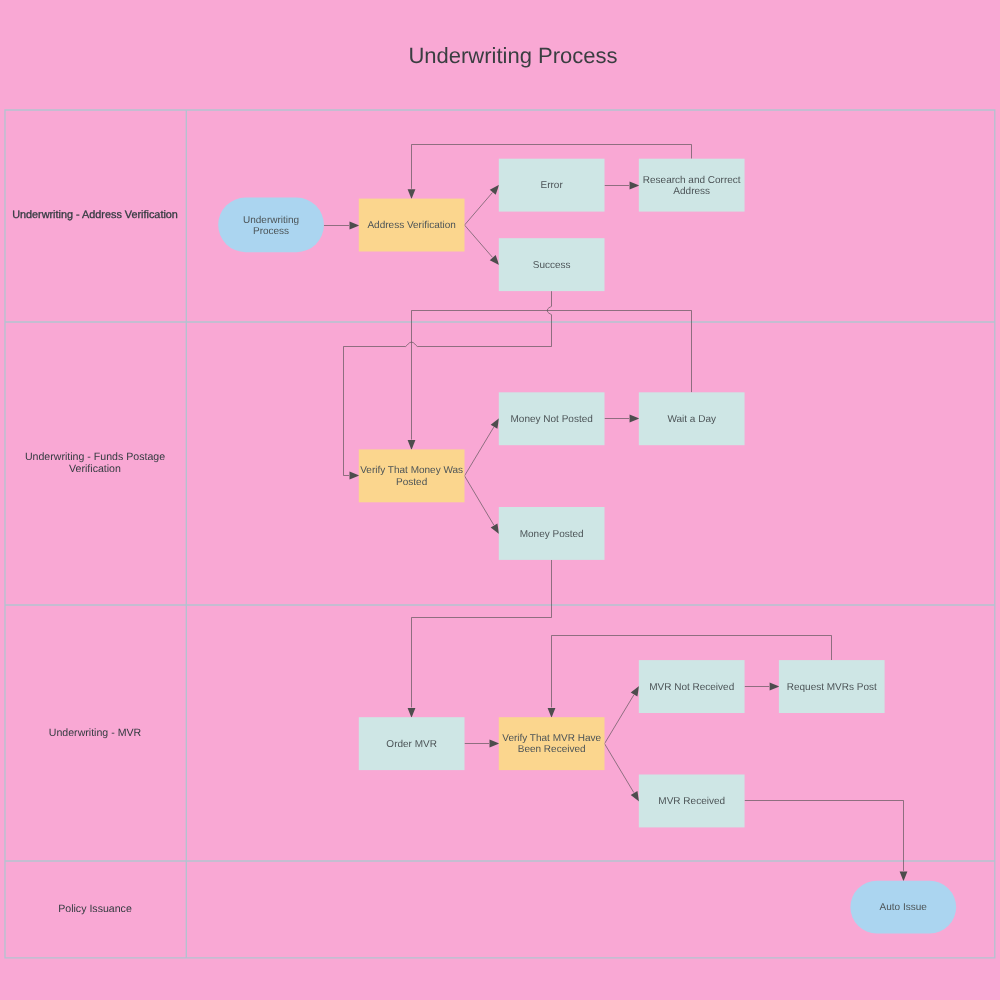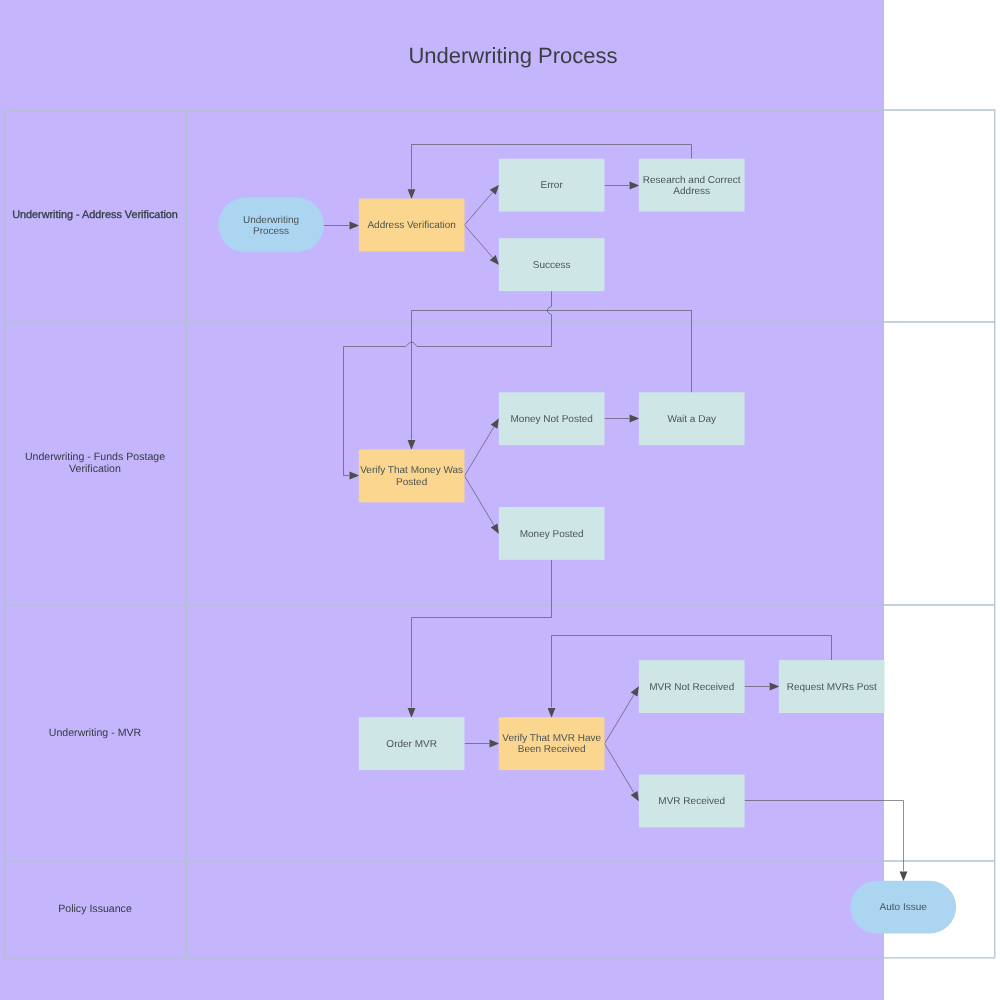--- a/index.html
+++ b/index.html
@@ -1,18 +1,18 @@
 <!DOCTYPE html>
 <html><head>
 <meta charset="utf-8">
 <title>Underwriting Process</title>
 <style>
   html,body{margin:0;padding:0;background:#ffffff;}
   body{width:1000px;height:1000px;font-family:"Liberation Sans",sans-serif;overflow:hidden;}
-  #stage{position:relative;width:884px;height:1000px;background:#c4b5fd;-webkit-font-smoothing:antialiased;text-rendering:geometricPrecision;will-change:opacity;}
+  #stage{position:relative;width:1000px;height:1000px;background:#f9a8d4;-webkit-font-smoothing:antialiased;text-rendering:geometricPrecision;will-change:opacity;}
   #title{position:absolute;will-change:opacity;left:13px;top:45px;width:1000px;text-align:center;font-size:22px;line-height:22px;color:#3a3e41;}
   #flow{position:absolute;left:0;top:0;width:1000px;height:1000px;will-change:opacity;}
   .lane-border{fill:none;stroke:#b2c3d0;stroke-width:1.3;}
   .lane-label{font-size:10.6px;fill:#333b40;text-anchor:middle;}
   .lane-label.bold{font-size:10.85px;stroke:#333b40;stroke-width:0.3;}
   .nodebox{stroke:none;}
   .proc{fill:#fbd68e;}
   .dec{fill:#cee6e5;}
   .term{fill:#abd5f0;}
   .nodetext{font-size:10px;fill:#4c5457;text-anchor:middle;}

